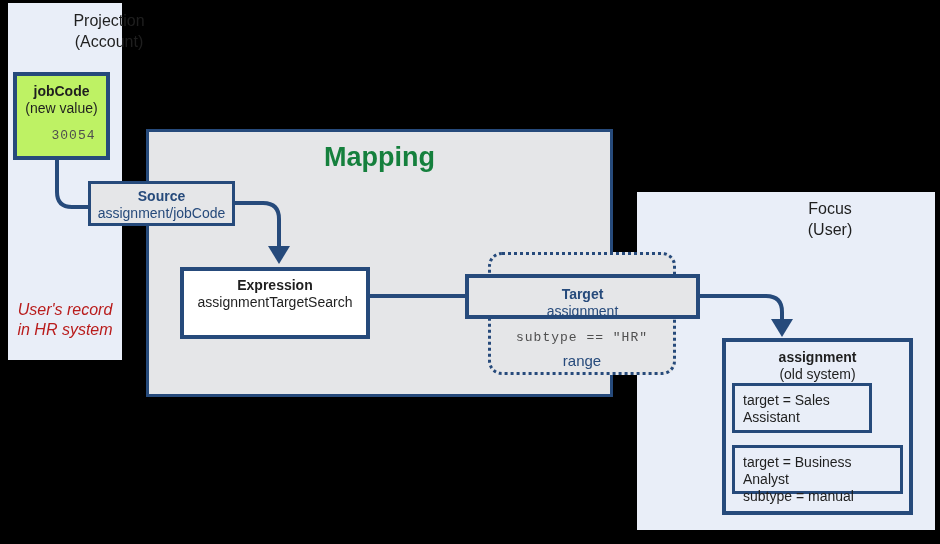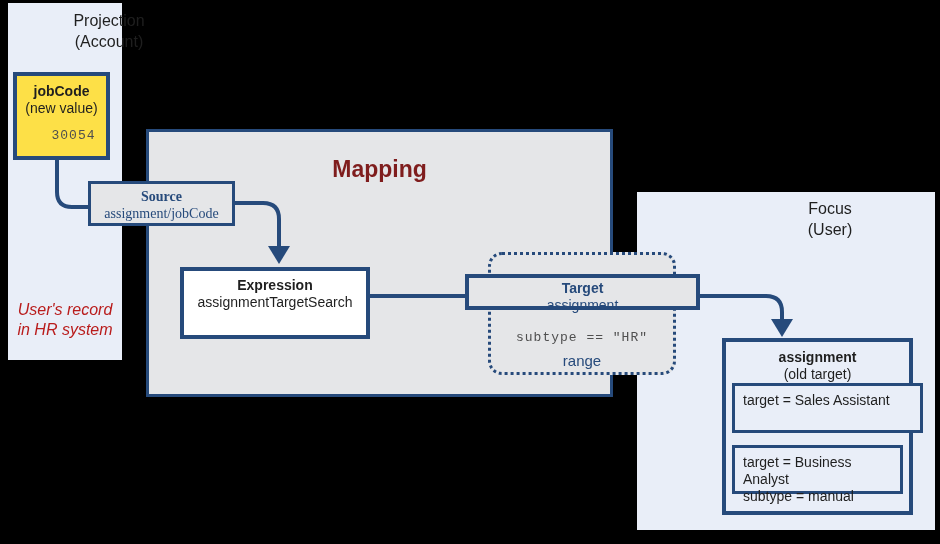--- a/index.html
+++ b/index.html
@@ -27,26 +27,25 @@
   }
   .label-2line { font-size:14px; line-height:17px; }
   .footnote {
     font-style:italic;
     font-size:16px;
     line-height:20px;
     text-align:center;
     color:#b91c1c;
   }
   .mapping-title {
-    font-size:23px;
+    font-size:27px;
     line-height:30px;
     font-weight:bold;
     text-align:center;
-    color:#7f1d1d;
-    margin-top:12px;
+    color:#15803d;
   }
   .dotted-group {
     background:#e5e6e8;
     border:3px dotted #264a7b;
     border-radius:14px;
   }
   .value-box {
     background:#e9eef8;
     border:3px solid #264a7b;
     font-size:14px;
@@ -63,62 +62,62 @@
   <div class="panel-title" style="position:absolute; left:0; top:7px; width:100%;padding-left:44px;">
     <div>Projection</div>
     <div>(Account)</div>
   </div>
   <div class="footnote" style="position:absolute; left:0; top:297px; width:100%;">
     <div>User's record</div>
     <div>in HR system</div>
   </div>
 </div>
 
-<div class="abs bordered center" style="left:13px; top:72px; width:97px; height:88px; background:#fde047; padding-top:7px;">
+<div class="abs bordered center" style="left:13px; top:72px; width:97px; height:88px; background:#bef264; padding-top:7px;">
   <div class="bold" style="font-size:14px; line-height:17px;">jobCode</div>
   <div style="font-size:14px; line-height:17px;">(new value)</div>
   <div class="mono" style="font-size:13px; margin-top:11px;padding-left:24px;">30054</div>
 </div>
 
 <div class="abs grayfill bordered-thin" style="left:146px; top:129px; width:467px; height:268px;">
   <div class="mapping-title" style="position:absolute; left:0; top:10px; width:100%;">Mapping</div>
 </div>
 
 <div class="abs panel" style="left:637px; top:192px; width:298px; height:338px;">
   <div class="panel-title" style="position:absolute; left:0; top:6px; width:100%;padding-left:44px;">
     <div>Focus</div>
     <div>(User)</div>
   </div>
 </div>
 
 <div class="abs dotted-group" style="left:488px; top:252px; width:188px; height:123px;"></div>
 <div class="abs mono center" style="left:488px; top:330px; width:188px; font-size:13px;">subtype == "HR"</div>
 <div class="abs blue center" style="left:488px; top:352px; width:188px; font-size:15px;">range</div>
 
-<div class="abs bordered grayfill center label-2line" style="left:465px; top:274px; width:235px; height:36px; padding-top:2px;">
+<div class="abs bordered grayfill center label-2line" style="left:465px; top:274px; width:235px; height:45px; padding-top:8px;">
   <div class="bold blue">Target</div>
   <div class="blue">assignment</div>
 </div>
 
-<div class="abs bordered-thin grayfill center label-2line" style="left:88px; top:181px; width:147px; height:45px; padding-top:4px;font-family:Liberation Serif, serif;">
+<div class="abs bordered-thin grayfill center label-2line" style="left:88px; top:181px; width:147px; height:45px; padding-top:4px;">
   <div class="bold blue">Source</div>
   <div class="blue">assignment/jobCode</div>
 </div>
 
 <div class="abs bordered center label-2line" style="left:180px; top:267px; width:190px; height:72px; background:#ffffff; padding-top:6px;">
   <div class="bold">Expression</div>
   <div>assignmentTargetSearch</div>
 </div>
 
 <div class="abs bordered center" style="left:722px; top:338px; width:191px; height:177px; background:#e9eef8; padding-top:7px;">
   <div class="bold" style="font-size:14px; line-height:17px;">assignment</div>
-  <div style="font-size:14px; line-height:17px;">(old target)</div>
+  <div style="font-size:14px; line-height:17px;">(old system)</div>
 </div>
 
-<div class="abs value-box" style="left:732px; top:383px; width:191px; height:50px;">
+<div class="abs value-box" style="left:732px; top:383px; width:140px; height:50px;">
   <div>target = Sales Assistant</div>
 </div>
 <div class="abs value-box" style="left:732px; top:445px; width:171px; height:49px;padding-left:8px;">
   <div>target = Business Analyst</div>
   <div>subtype = manual</div>
 </div>
 
 <svg class="connectors" width="940" height="544" viewBox="0 0 940 544">
   <g stroke="#264a7b" stroke-width="4" fill="none">
 

